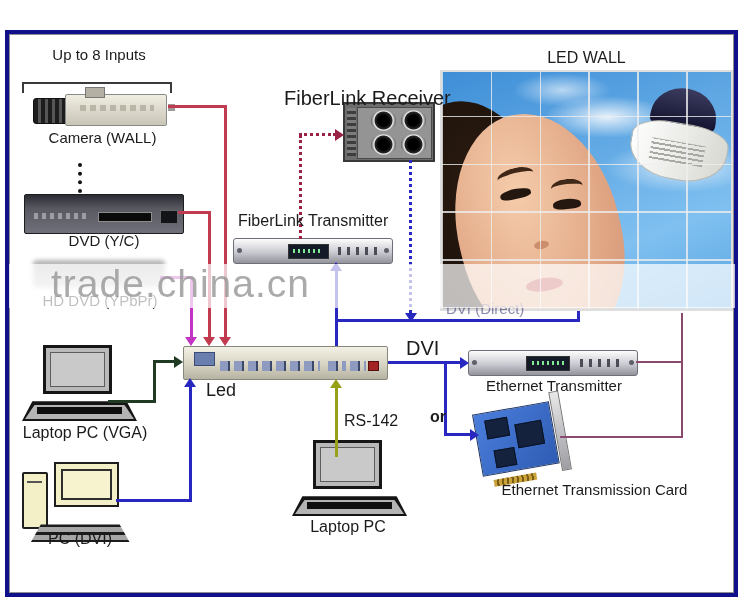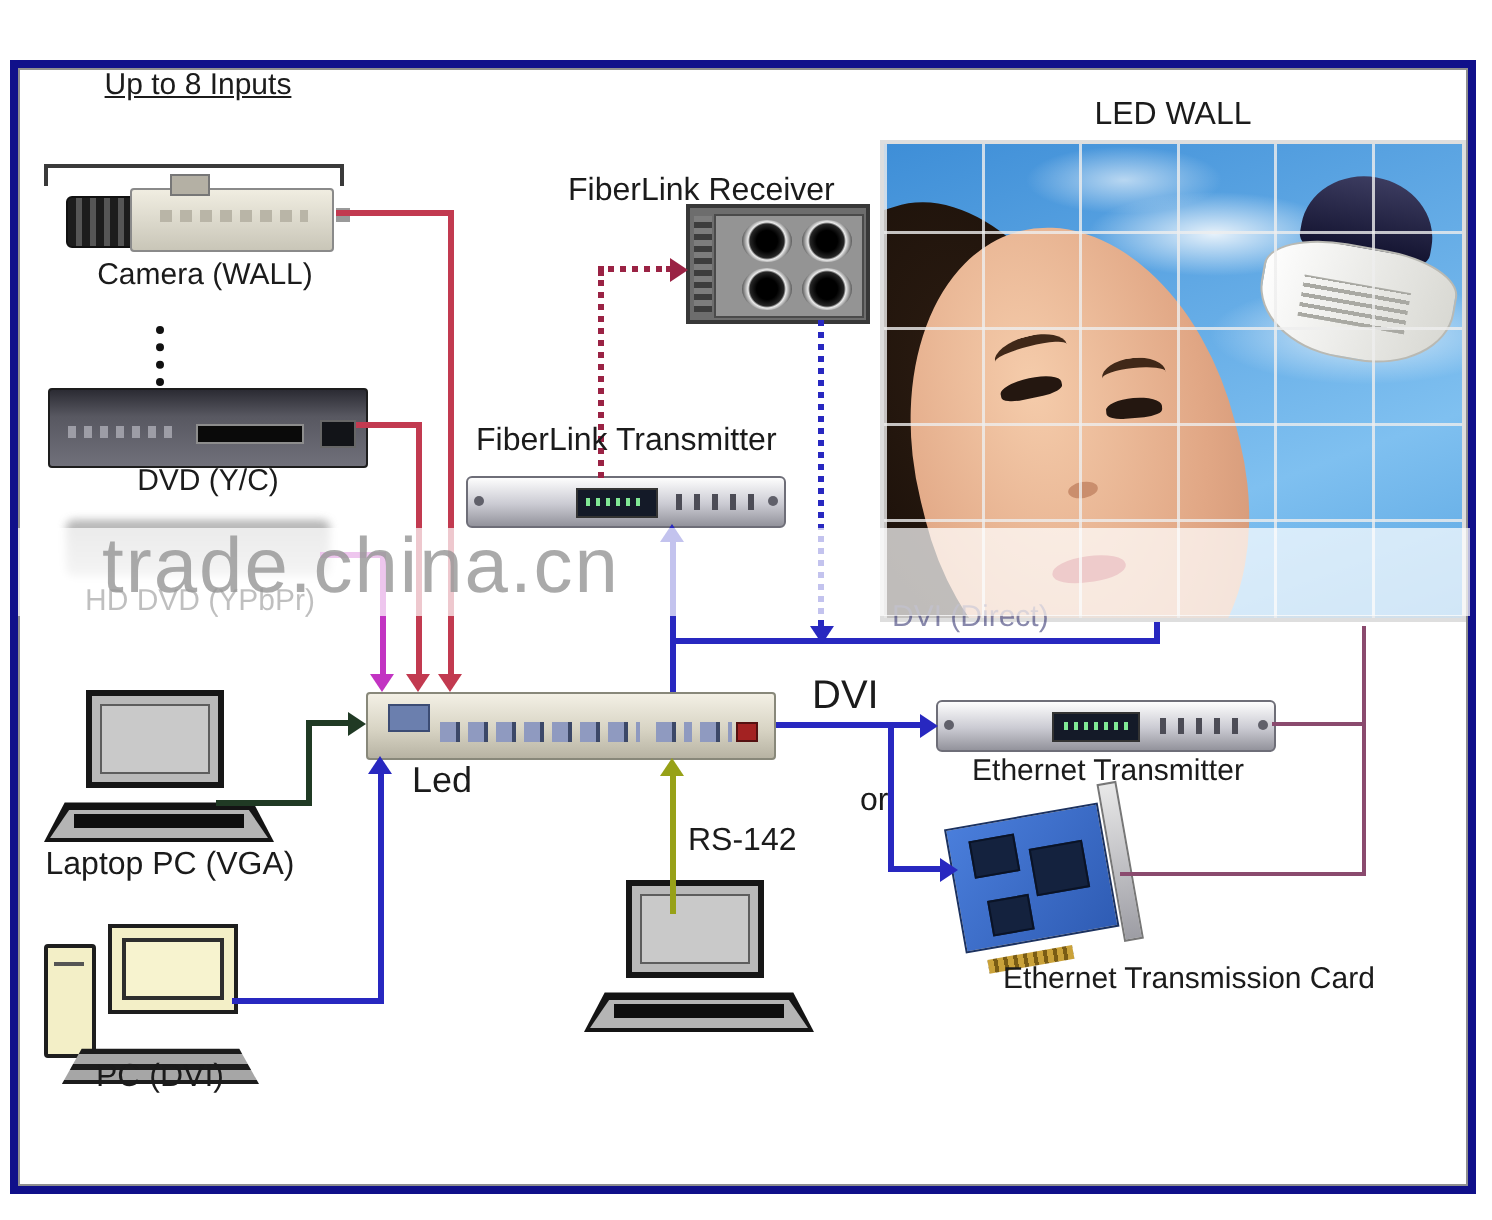--- a/index.html
+++ b/index.html
@@ -138,21 +138,21 @@
   #wmband .wm{position:absolute;left:42px;top:-2px;font-size:39px;color:#969696;opacity:.8;letter-spacing:1px;}
 </style>
 </head>
 <body>
 
 <div id="canvas">
 
 
   <div id="frame"></div>
 
-  <div class="lbl ctr" style="left:28px;top:34px;width:142px;text-decoration:underline;">Up to 8 Inputs</div>
+  <div class="lbl ctr" style="left:28px;top:46px;width:142px;">Up to 8 Inputs</div>
   <div class="abs" id="bracket"></div>
 
   <div class="abs cam" style="left:33px;top:92px;width:138px;height:36px;">
     <div class="lens"></div>
     <div class="body"></div>
     <div class="vf"></div>
     <div class="stub"></div>
     <div class="strip"></div>
   </div>
   <div class="lbl ctr" style="left:25px;top:129px;width:155px;">Camera (WALL)</div>
@@ -162,21 +162,21 @@
   <div class="abs dvd" style="left:24px;top:194px;width:158px;height:38px;">
     <div class="btns"></div>
     <div class="tray"></div>
     <div class="disp"></div>
   </div>
   <div class="lbl ctr" style="left:40px;top:232px;width:128px;">DVD (Y/C)</div>
 
   <div class="abs hddvd" style="left:33px;top:260px;width:132px;height:28px;"></div>
   <div class="lbl ctr" style="left:25px;top:292px;width:150px;">HD DVD (YPbPr)</div>
 
-  <div class="lbl" style="left:284px;top:87px;font-size:16px;">FiberLink Receiver</div>
+  <div class="lbl" style="left:284px;top:87px;font-size:20px;">FiberLink Receiver</div>
   <div class="abs flr" style="left:343px;top:102px;width:88px;height:56px;">
     <div class="grill"></div>
     <div class="panel"></div>
     <div class="p" style="left:26px;top:6px;"></div>
     <div class="p" style="left:56px;top:6px;"></div>
     <div class="p" style="left:26px;top:30px;"></div>
     <div class="p" style="left:56px;top:30px;"></div>
   </div>
 
   <div class="lbl" style="left:238px;top:212px;font-size:16px;">FiberLink Transmitter</div>
@@ -253,21 +253,21 @@
   <div class="ln" style="left:335px;top:388px;width:3px;height:69px;background:#97a118;"></div>
   <div class="arr u" style="left:330px;top:379px;color:#97a118;"></div>
   <div class="lbl" style="left:344px;top:412px;font-size:16px;">RS-142</div>
 
   <div class="ln" style="left:388px;top:361px;width:74px;height:3px;background:#2828c0;"></div>
   <div class="arr r" style="left:460px;top:357px;color:#2828c0;"></div>
   <div class="lbl" style="left:406px;top:337px;font-size:20px;">DVI</div>
   <div class="ln" style="left:444px;top:364px;width:3px;height:72px;background:#2828c0;"></div>
   <div class="ln" style="left:444px;top:433px;width:28px;height:3px;background:#2828c0;"></div>
   <div class="arr r" style="left:470px;top:429px;color:#2828c0;"></div>
-  <div class="lbl" style="left:430px;top:392px;font-size:16px;">or</div>
+  <div class="lbl" style="left:430px;top:408px;font-size:16px;font-weight:bold;">or</div>
 
   <div class="abs rack" style="left:468px;top:350px;width:168px;height:24px;">
     <div class="disp">
         <i></i>
       </div>
     <div class="dots"></div>
     <div class="scl"></div>
       <div class="scr2"></div>
   </div>
   <div class="lbl ctr" style="left:468px;top:377px;width:172px;">Ethernet Transmitter</div>
@@ -287,20 +287,21 @@
   <div class="lbl ctr" style="left:472px;top:481px;width:245px;">Ethernet Transmission Card</div>
 
   <div class="abs laptop" style="left:292px;top:440px;width:115px;height:76px;">
     <div class="scr">
         <i></i>
       </div>
     <div class="baseO"></div>
     <div class="baseI"></div>
     <div class="kb"></div>
   </div>
+  <div class="lbl ctr" style="left:288px;top:518px;width:120px;font-size:16px;">Laptop PC</div>
 
   <div class="abs laptop" style="left:22px;top:345px;width:115px;height:76px;">
     <div class="scr">
         <i></i>
       </div>
     <div class="baseO"></div>
     <div class="baseI"></div>
     <div class="kb"></div>
   </div>
   <div class="lbl ctr" style="left:10px;top:424px;width:150px;font-size:16px;">Laptop PC (VGA)</div>

